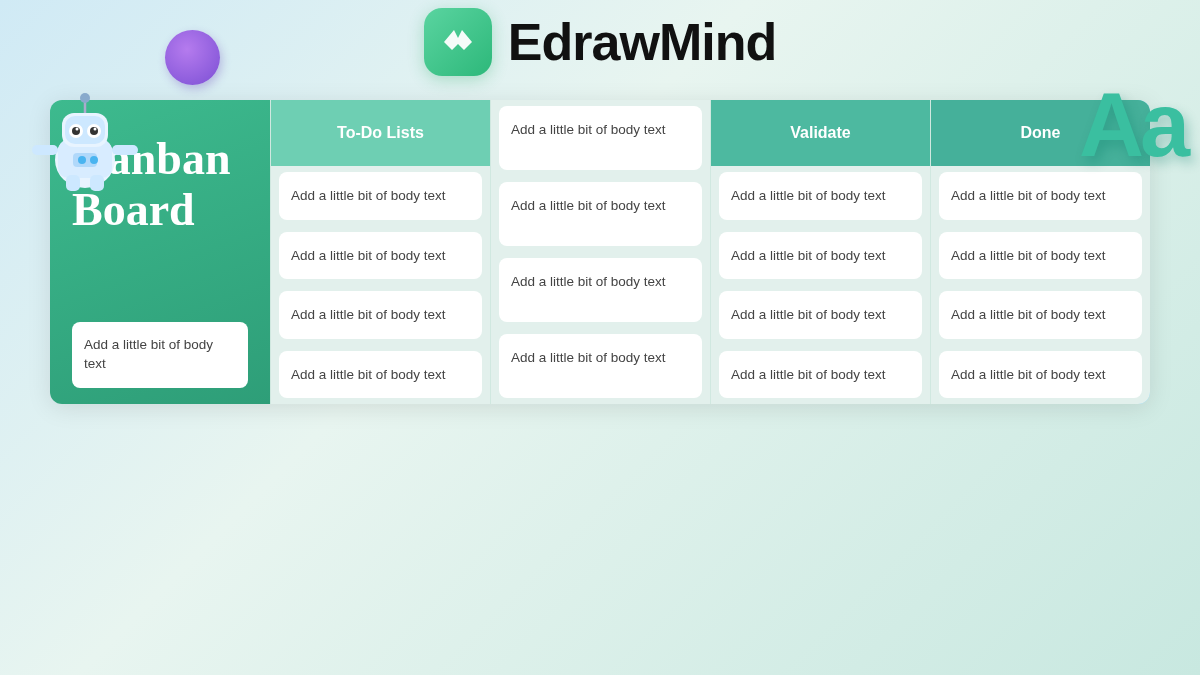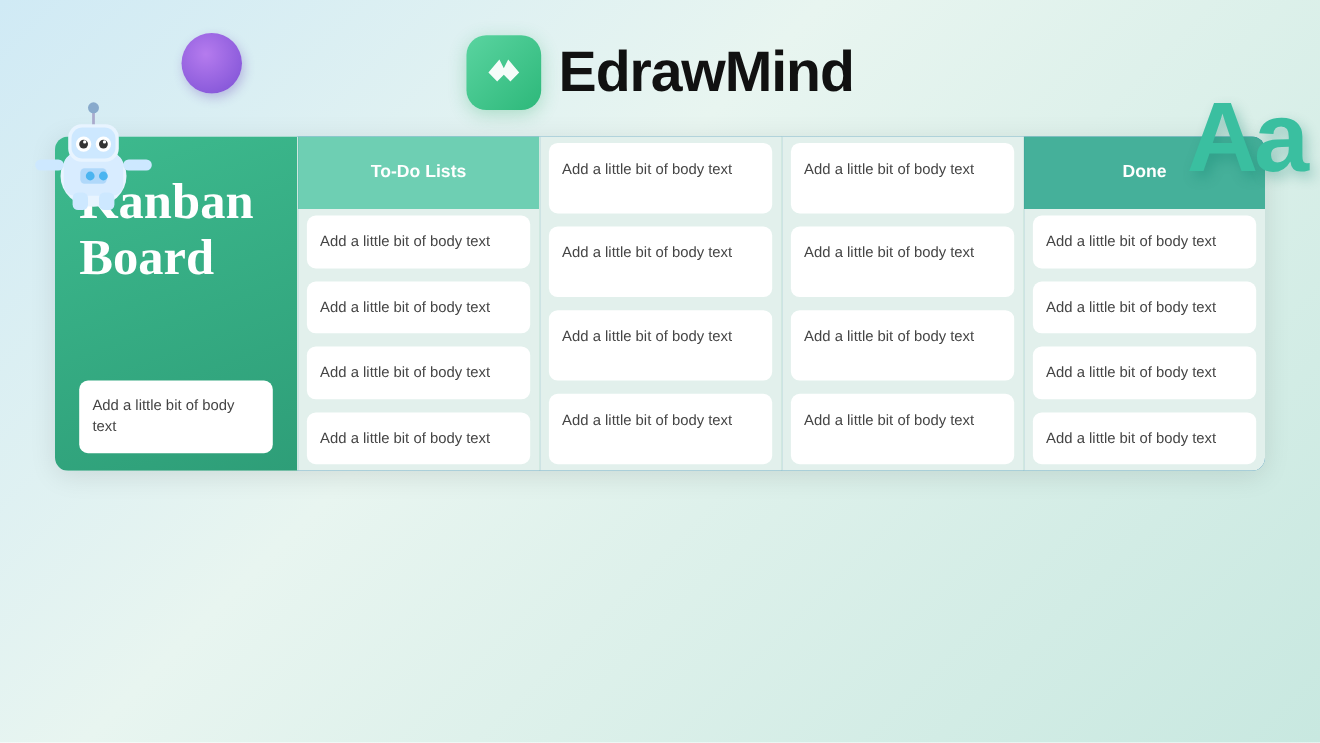--- a/index.html
+++ b/index.html
@@ -45,21 +45,21 @@
       letter-spacing: -4px;
       line-height: 1;
     }
 
     
     .header {
       display: flex;
       align-items: center;
       justify-content: center;
       gap: 16px;
-      padding-top: 32px;
+      padding-top: 8px;
       margin-bottom: 24px;
     }
 
     .logo-icon {
       width: 68px;
       height: 68px;
       border-radius: 18px;
       background: linear-gradient(135deg, #5ad4a0 0%, #2db87a 100%);
       display: flex;
       align-items: center;
@@ -122,21 +122,21 @@
       font-size: 13.5px;
       color: #444;
       font-family: Arial, sans-serif;
       line-height: 1.4;
     }
 
     
     .kanban-cols {
       display: flex;
       flex: 1;
-      background: #0369a1;
+      background: #7dd3fc;
       gap: 0;
     }
 
     .kanban-col {
       flex: 1;
       display: flex;
       flex-direction: column;
       border-left: 1px solid #d0e8e0;
     }
 
@@ -248,20 +248,21 @@
       </div>
       <div class="kanban-col">
         <div class="col-cards">
           <div class="kanban-card">Add a little bit of body text</div>
           <div class="kanban-card">Add a little bit of body text</div>
           <div class="kanban-card">Add a little bit of body text</div>
           <div class="kanban-card">Add a little bit of body text</div>
         </div>
       </div>
       <div class="kanban-col">
+        <div class="col-header validate">Validate</div>
         <div class="col-cards">
           <div class="kanban-card">Add a little bit of body text</div>
           <div class="kanban-card">Add a little bit of body text</div>
           <div class="kanban-card">Add a little bit of body text</div>
           <div class="kanban-card">Add a little bit of body text</div>
         </div>
       </div>
       <div class="kanban-col">
         <div class="col-header done">Done</div>
         <div class="col-cards">

